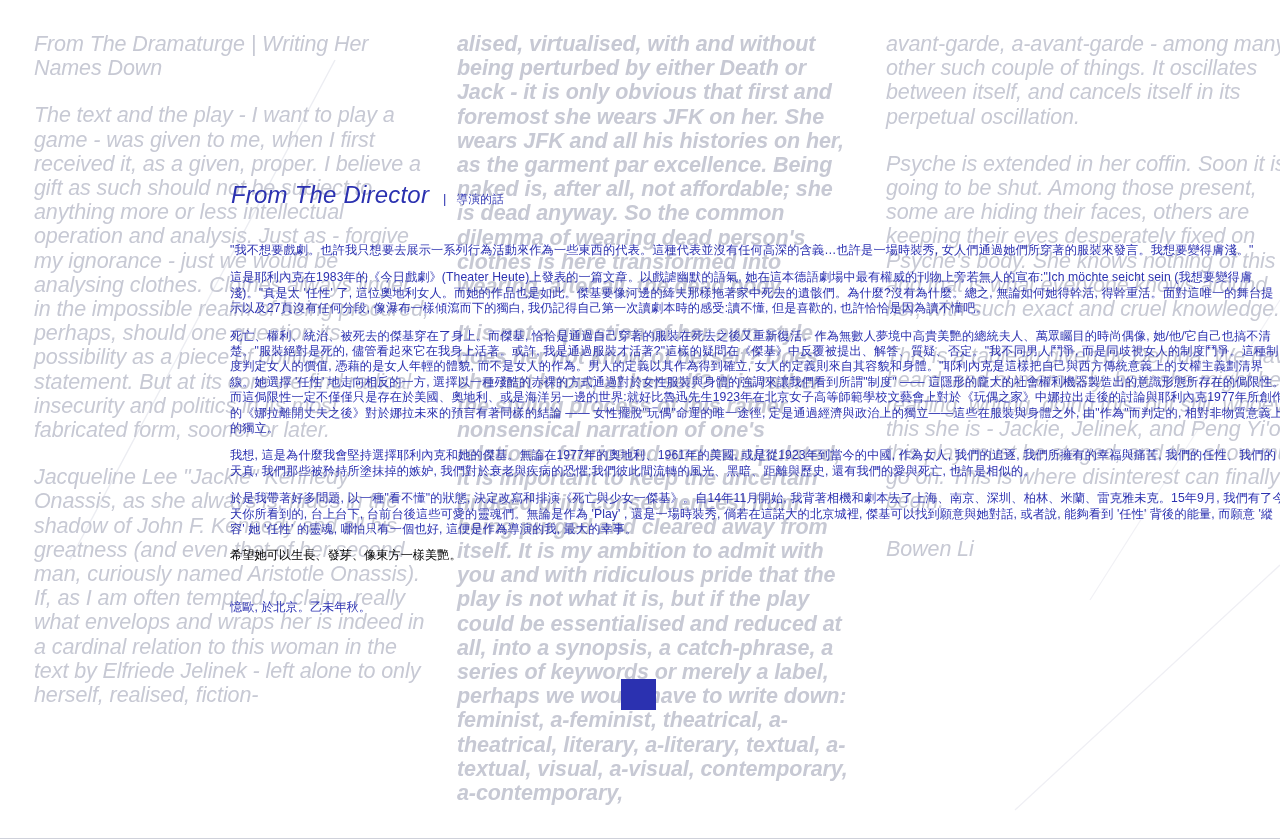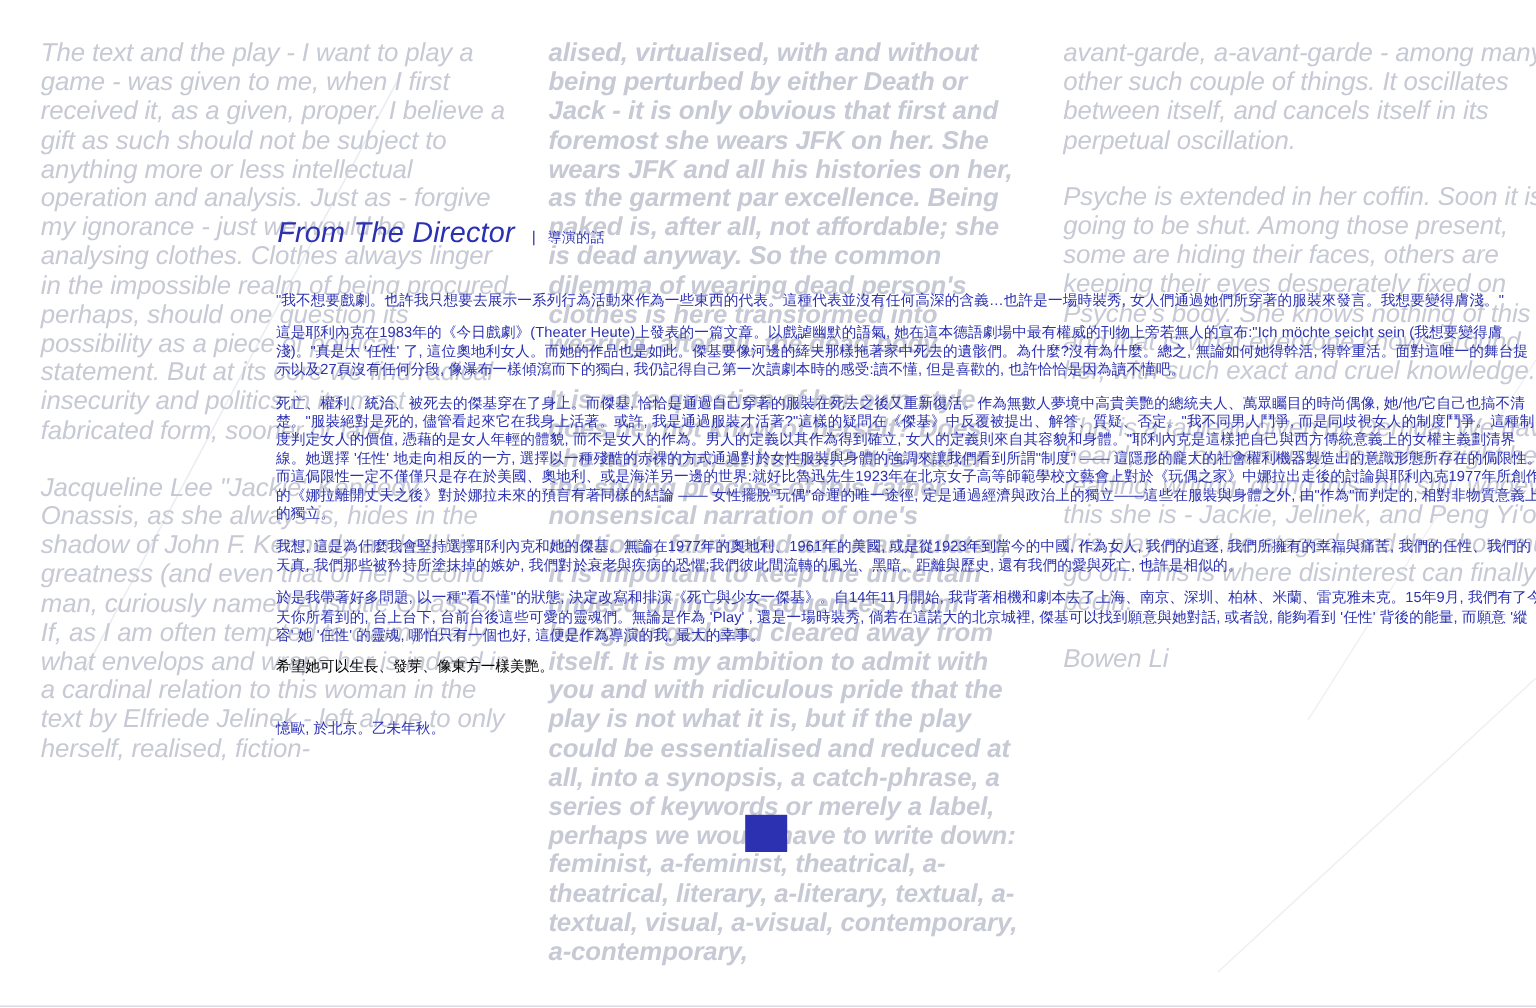--- a/index.html
+++ b/index.html
@@ -137,20 +137,21 @@
 
 <svg class="decor-svg" viewBox="0 0 1280 840" xmlns="http://www.w3.org/2000/svg">
   <line x1="335" y1="60" x2="70" y2="560" stroke="#ecedf2" stroke-width="1.4"></line>
   <line x1="1090" y1="600" x2="1280" y2="300" stroke="#f1f1f5" stroke-width="1.2"></line>
   <line x1="1015" y1="810" x2="1280" y2="565" stroke="#efeff4" stroke-width="1.3"></line>
 </svg>
 
 <div class="bg-layer">
 
   <div class="bg-col c1">
+    <p class="headline">From The Dramaturge | Writing Her Names Down</p>
     <p>The text and the play - I want to play a game - was given to me, when I first received it, as a given, proper. I believe a gift as such should not be subject to anything more or less intellectual operation and analysis. Just as - forgive my ignorance - just we would be analysing clothes. Clothes always linger in the impossible realm of being procured, perhaps, should one question its possibility as a piece of political statement. But at its core we find radical insecurity and politics in its most fabricated form, sooner or later.</p>
     <p>Jacqueline Lee "Jackie" Kennedy Onassis, as she always is, hides in the shadow of John F. Kennedy and all his greatness (and even that of her second man, curiously named Aristotle Onassis). If, as I am often tempted to claim, really what envelops and wraps her is indeed in a cardinal relation to this woman in the text by Elfriede Jelinek - left alone to only herself, realised, fiction-</p>
   </div>
 
   <div class="bg-col c2">
     <p>alised, virtualised, with and without being perturbed by either Death or Jack - it is only obvious that first and foremost she wears JFK on her. She wears JFK and all his histories on her, as the garment par excellence. Being naked is, after all, not affordable; she is dead anyway. So the common dilemma of wearing dead person's clothes is here transformed into wearing, after all, the dead body.</p>
     <p>It is not a question of her own style - does her not know of herself? Does she not know, at herself? It is rather the styling process of this rather nonsensical narration of one's relations, fabricated and manipulated, it is important to keep the uncertain (indeed grim consequences) from being purged and cleared away from itself. It is my ambition to admit with you and with ridiculous pride that the play is not what it is, but if the play could be essentialised and reduced at all, into a synopsis, a catch-phrase, a series of keywords or merely a label, perhaps we would have to write down: feminist, a-feminist, theatrical, a-theatrical, literary, a-literary, textual, a-textual, visual, a-visual, contemporary, a-contemporary,</p>
   </div>
 
   <div class="bg-col c3">

